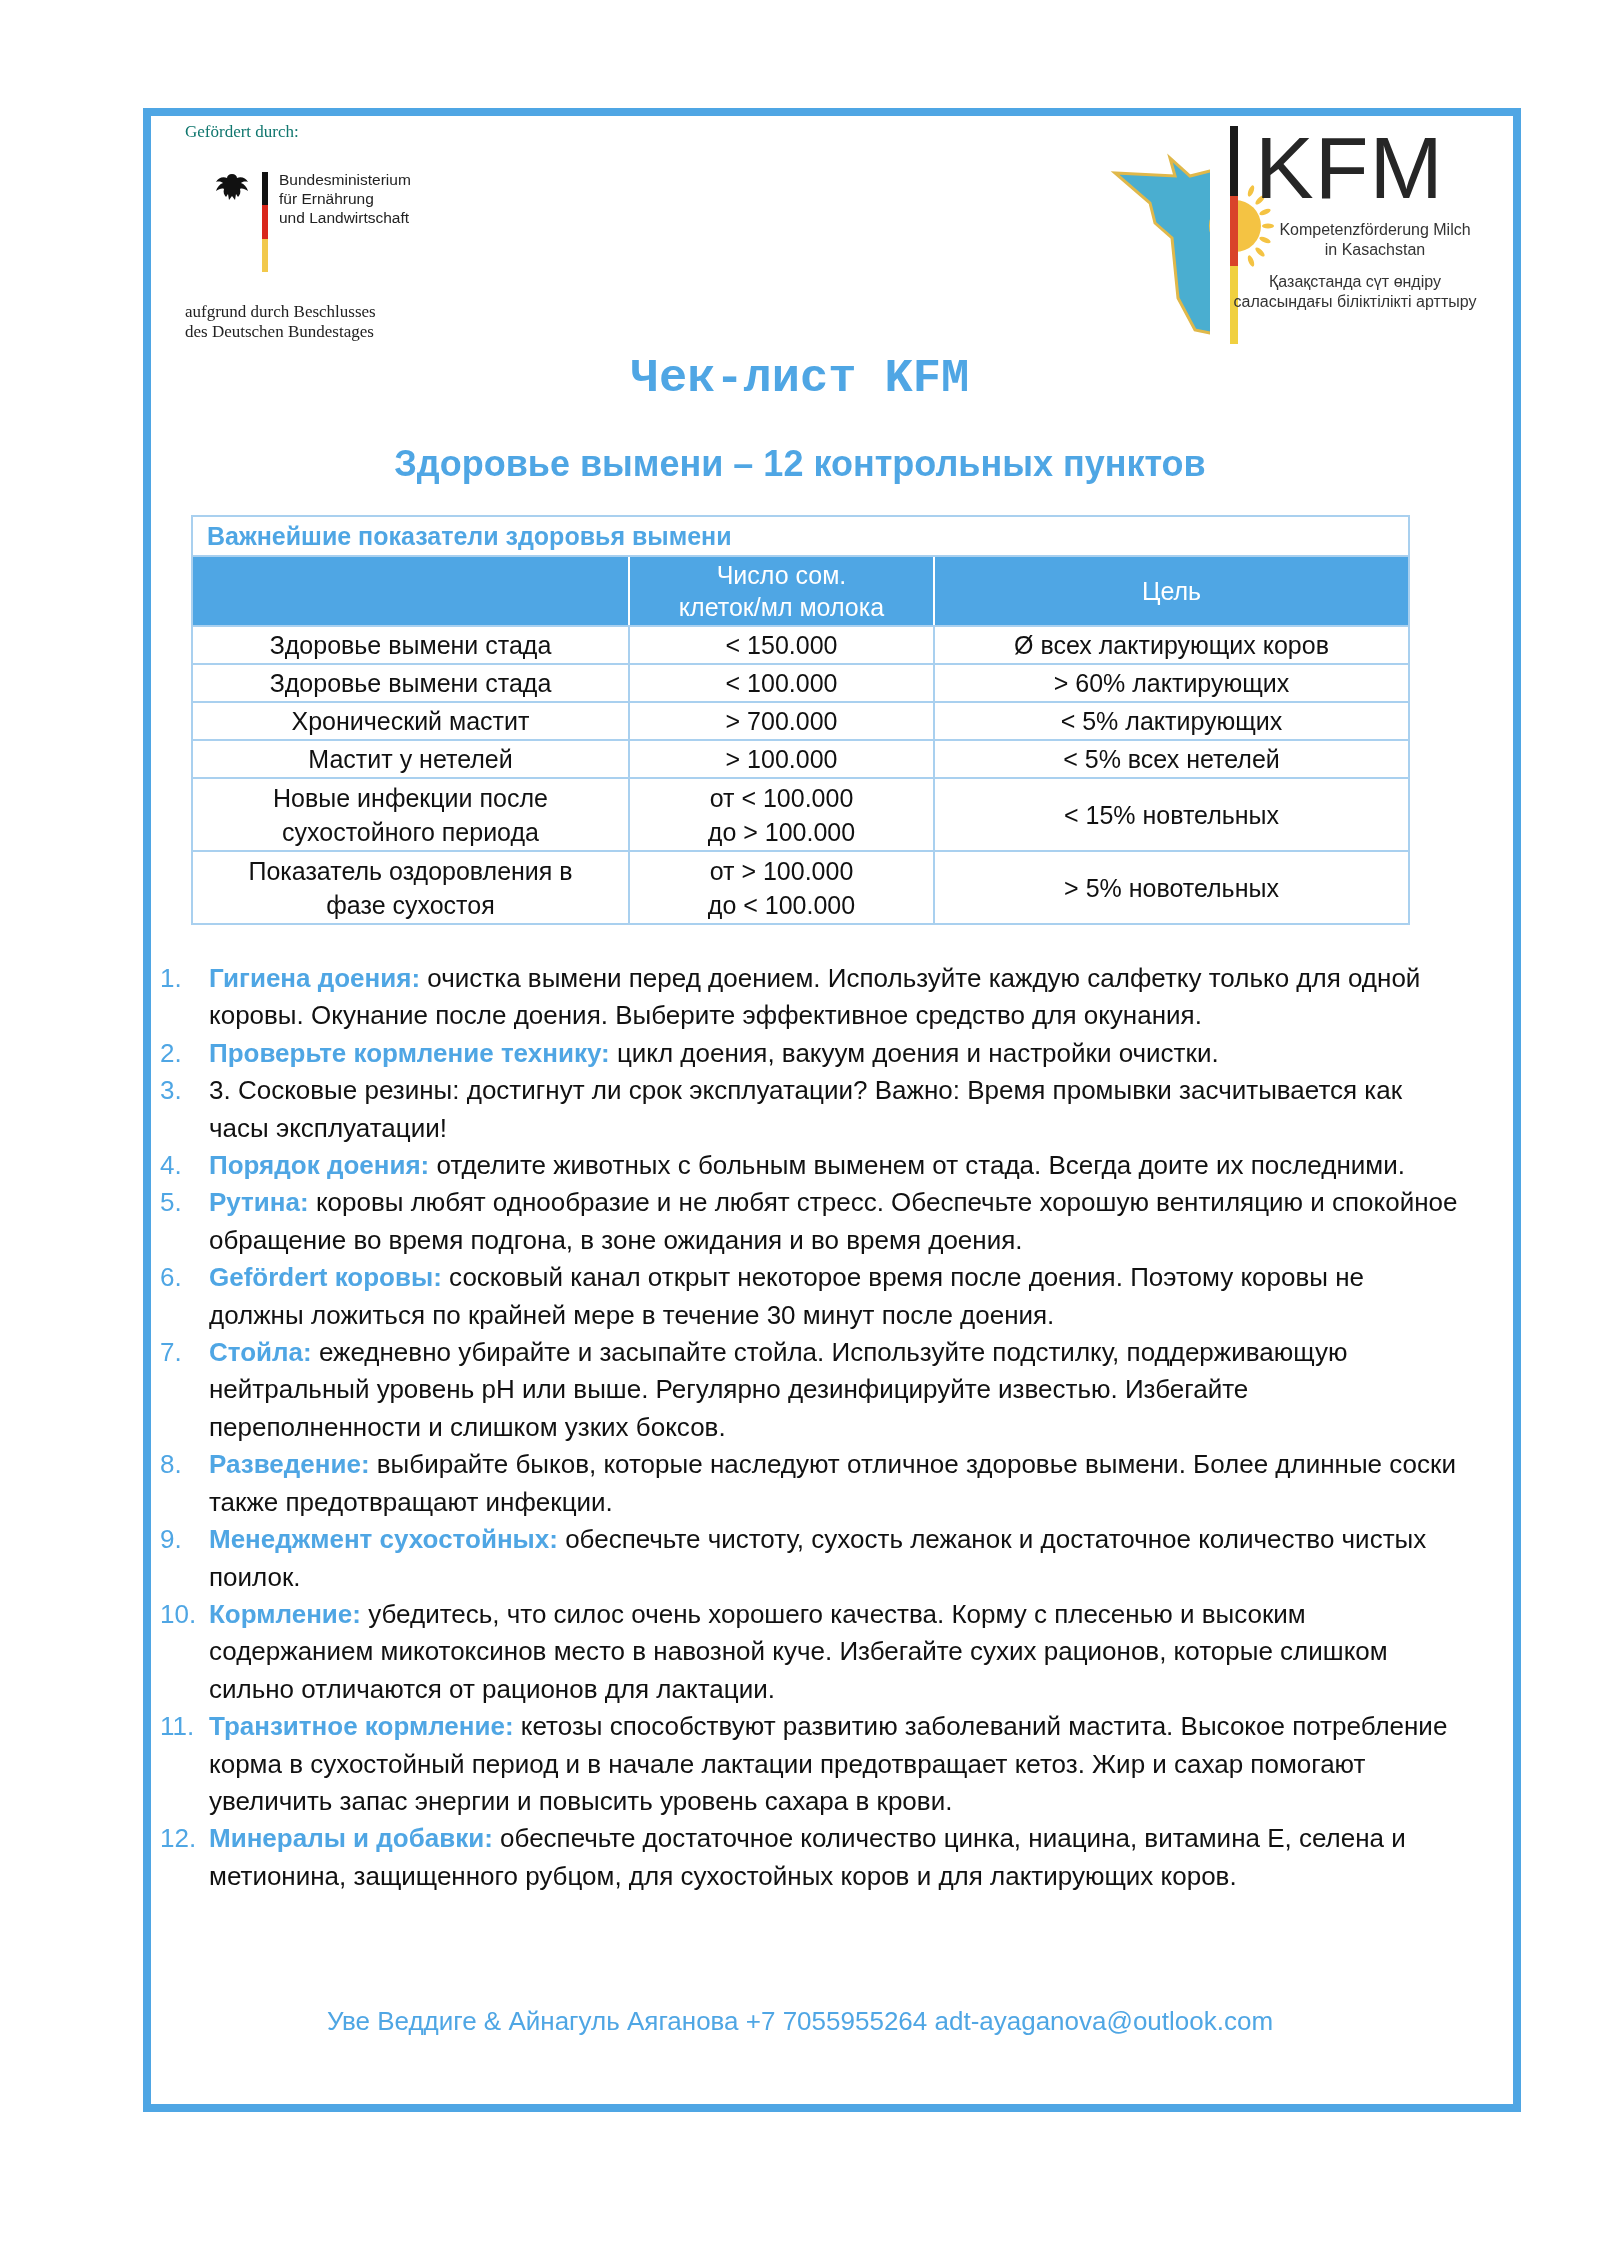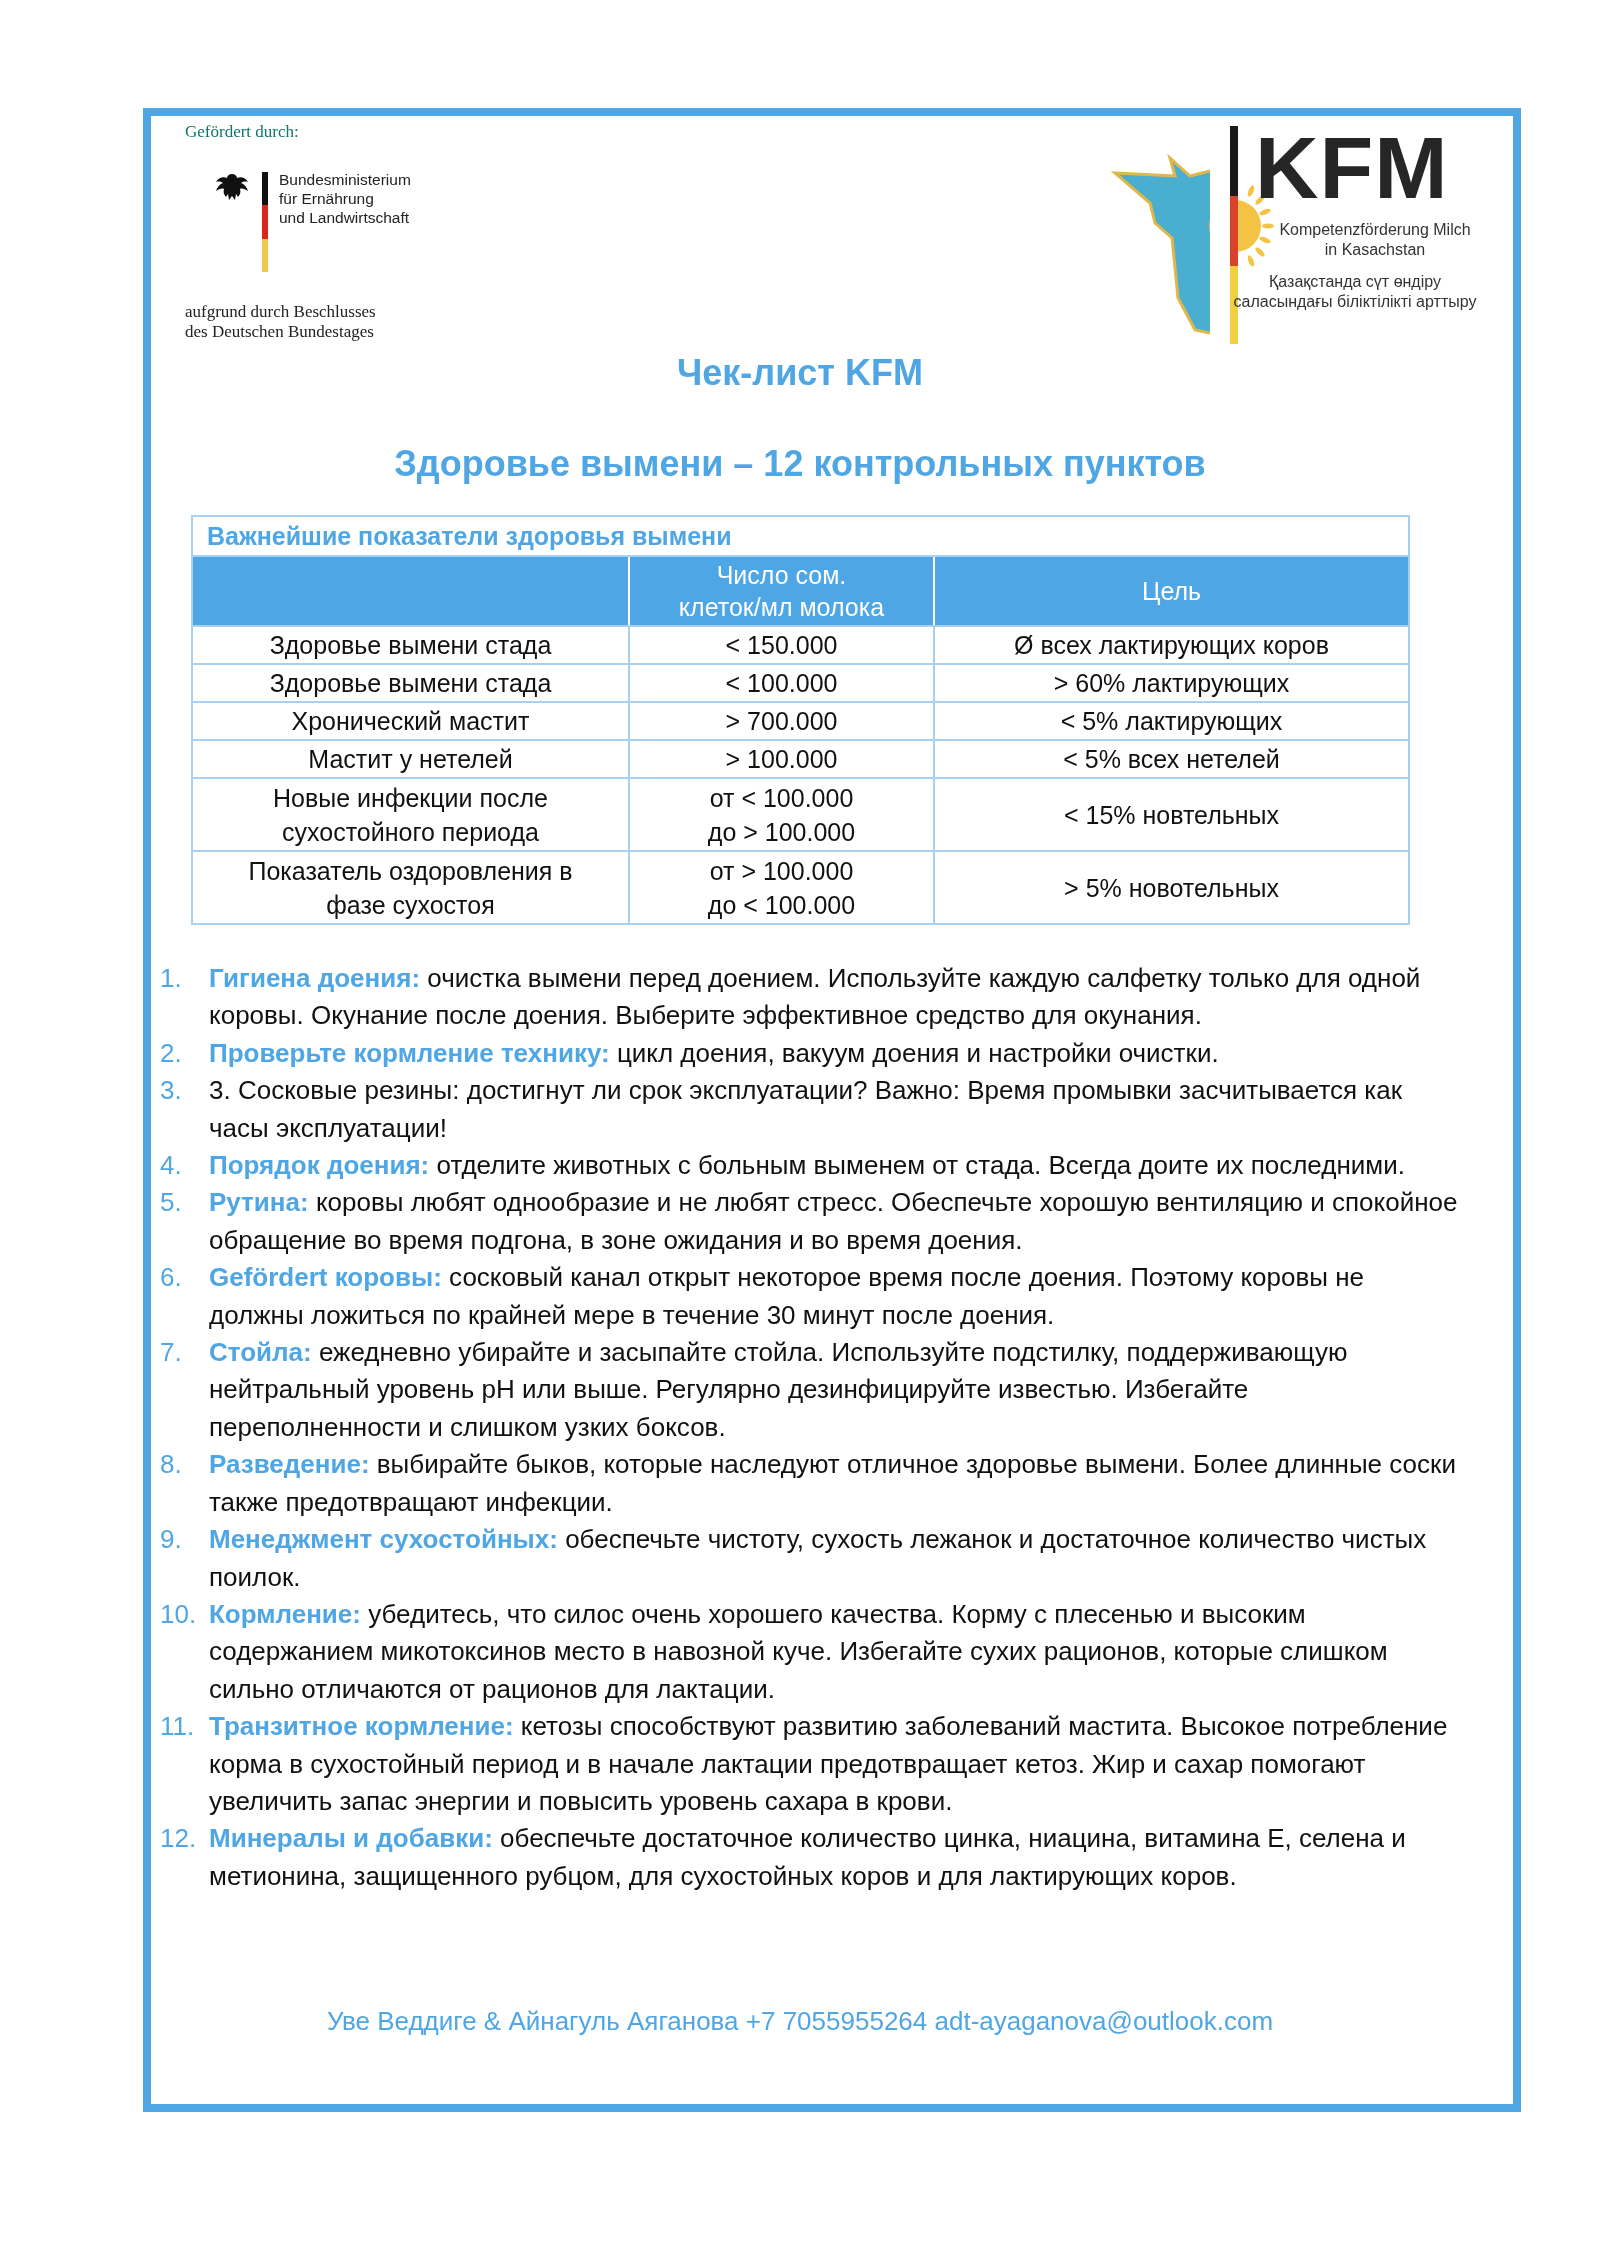--- a/index.html
+++ b/index.html
@@ -12,25 +12,25 @@
   .eagle { position:absolute; left:212px; top:170px; width:40px; height:40px; }
   .flagbar { position:absolute; left:262px; top:172px; width:6px; height:100px; }
   .flagbar .b { height:33%; background:#111; }
   .flagbar .r { height:34%; background:#d9271c; }
   .flagbar .g { height:33%; background:#f2c94c; }
   .ministry { position:absolute; left:279px; top:170px; font-size:15.5px; line-height:19px; color:#222; }
   .ministry div { white-space:nowrap; }
   .resolution { position:absolute; left:185px; top:302px; font-family:"Liberation Serif", serif; font-size:17px; line-height:20px; color:#222; }
   
   .logo { position:absolute; left:1110px; top:118px; width:400px; height:228px; }
-  .kfm { position:absolute; left:1255px; top:118px; font-size:88px; font-weight:bold; color:#262626; letter-spacing:1px; line-height:100px; }
+  .kfm { position:absolute; left:1255px; top:118px; font-size:88px; font-weight:normal; color:#262626; letter-spacing:1px; line-height:100px; }
   .kfm-sub { position:absolute; left:1240px; top:220px; width:270px; text-align:center; font-size:16px; line-height:20px; color:#333; }
   .kfm-kz { position:absolute; left:1195px; top:272px; width:320px; text-align:center; font-size:16px; line-height:20px; color:#333; }
   
-  .title { position:absolute; left:0; width:1600px; top:352px; text-align:center; font-size:36px; font-weight:bold; color:#4fa6e4; }
+  .title { position:absolute; left:0; width:1600px; top:352px; text-align:center; font-size:47px; font-weight:bold; color:#4fa6e4;font-family:Liberation Mono, monospace; }
   .subtitle { position:absolute; left:0; width:1600px; top:443px; text-align:center; font-size:36px; font-weight:bold; color:#4fa6e4; }
   
   table.kpi { position:absolute; left:191px; top:515px; width:1217px; border-collapse:collapse; table-layout:fixed; }
   table.kpi td, table.kpi th { border:2px solid #a9d0ef; text-align:center; font-size:25px; line-height:34px; padding:1px; color:#111; font-weight:normal; }
   table.kpi .cap td { text-align:left; color:#4fa6e4; font-weight:bold; font-size:25px; height:36px; padding-left:14px; }
   table.kpi .hdr th { background:#4fa6e4; color:#ffffff; height:66px; font-size:25px; line-height:32px; border-color:#ffffff #ffffff #a9d0ef #ffffff; }
   table.kpi .hdr th:first-child { border-left-color:#a9d0ef; }
   table.kpi .hdr th:last-child { border-right-color:#a9d0ef; }
   table.kpi .row td { height:33px; }
   table.kpi .row2 td { height:69px; }

